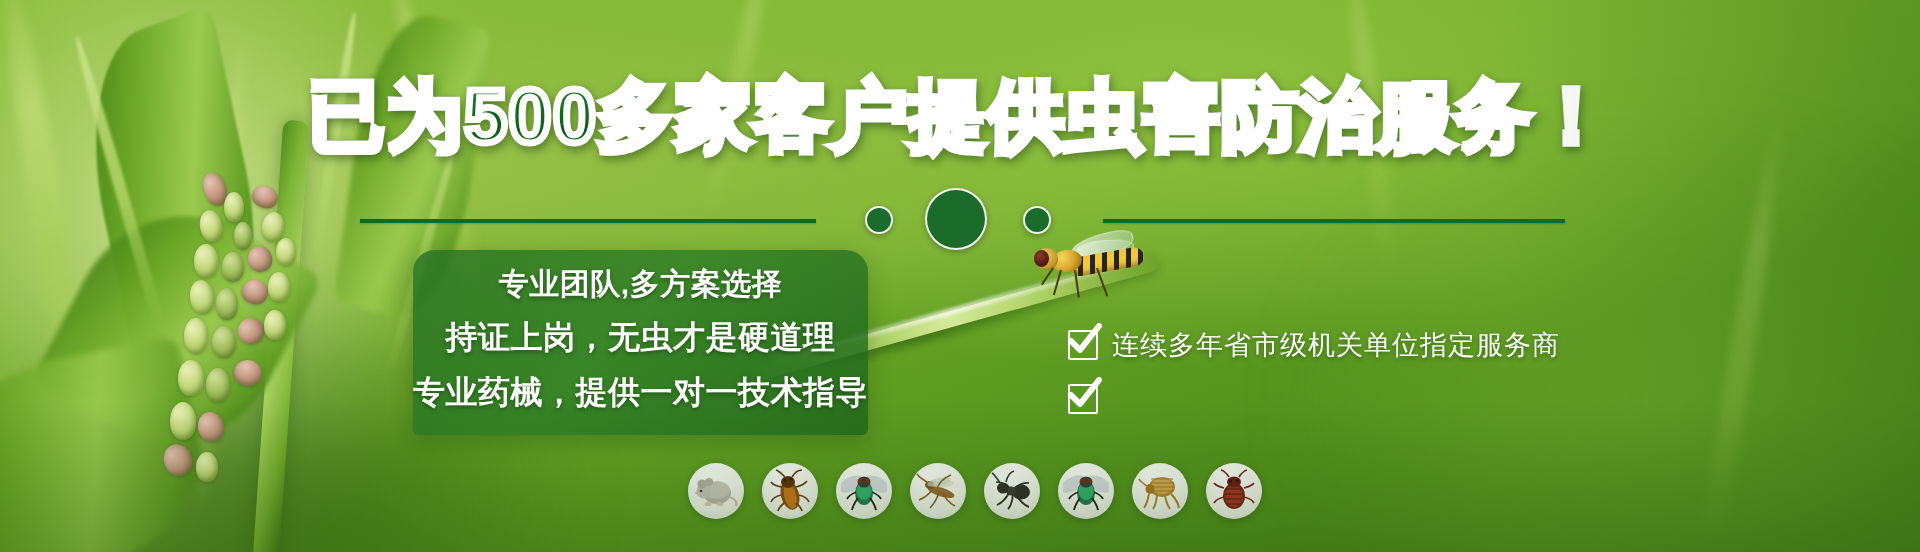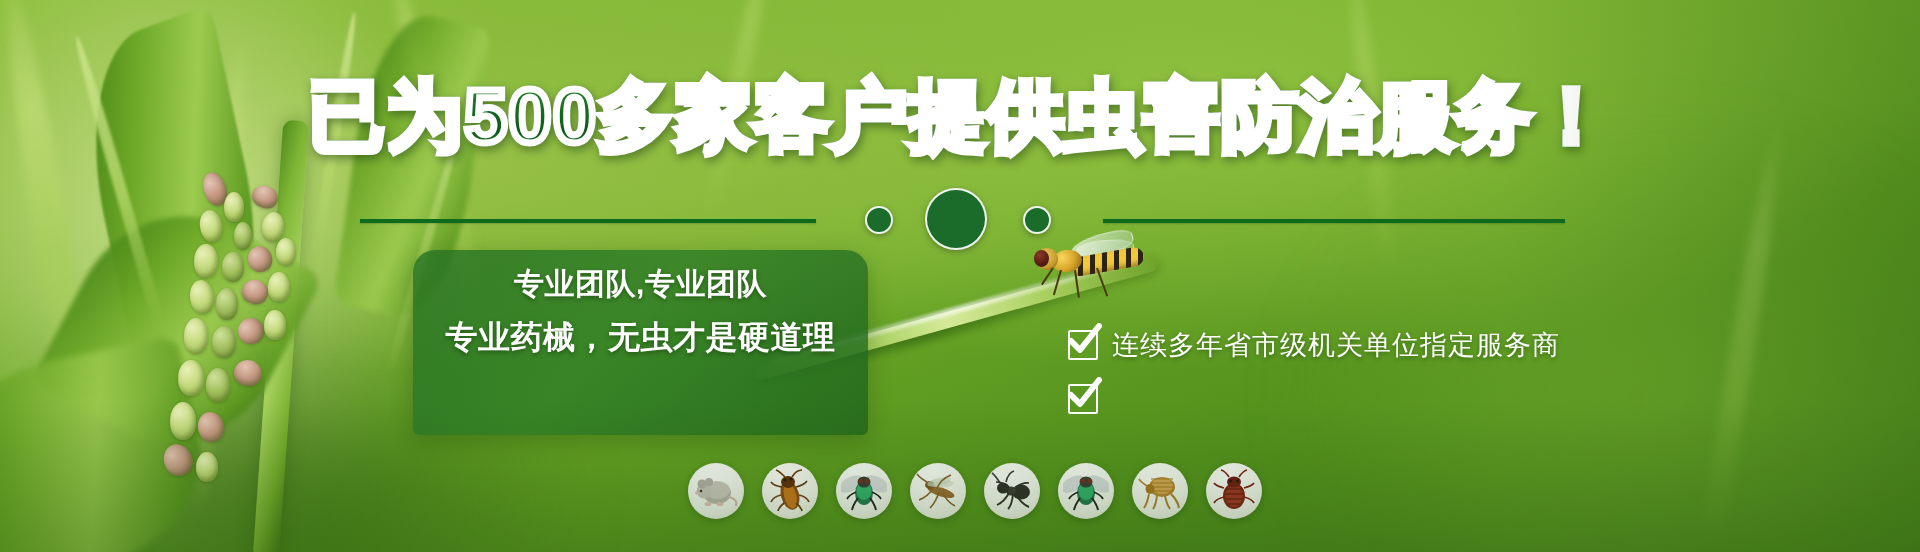--- a/index.html
+++ b/index.html
@@ -355,22 +355,23 @@
   <div class="rule left"></div>
   <div class="rule right"></div>
   <div class="dots">
     <span class="dot s1"></span>
     <span class="dot big"></span>
     <span class="dot s2"></span>
   </div>
 
   <div class="panel">
     <div class="lines">
-      <div class="ln ln1">专业团队,专业团队</div>
-      <div class="ln ln2">专业药械，无虫才是硬道理</div>
+      <div class="ln ln1">专业团队,多方案选择</div>
+      <div class="ln ln2">持证上岗，无虫才是硬道理</div>
+      <div class="ln ln3">专业药械，提供一对一技术指导</div>
     </div>
   </div>
 
   <div class="checklist">
     <div class="check-row">
       <span class="check-box">
         <svg width="36" height="34" viewBox="0 0 36 34" aria-hidden="true">
           <path d="M4 18 L13 27 L32 3" fill="none" stroke="#ffffff" stroke-width="6" stroke-linecap="round" stroke-linejoin="round"></path>
         </svg>
       </span>

